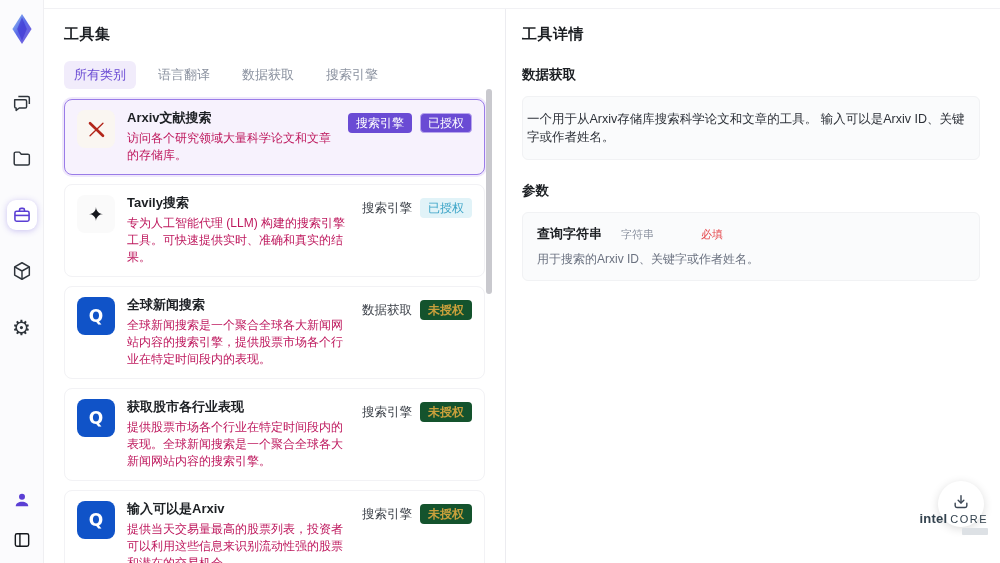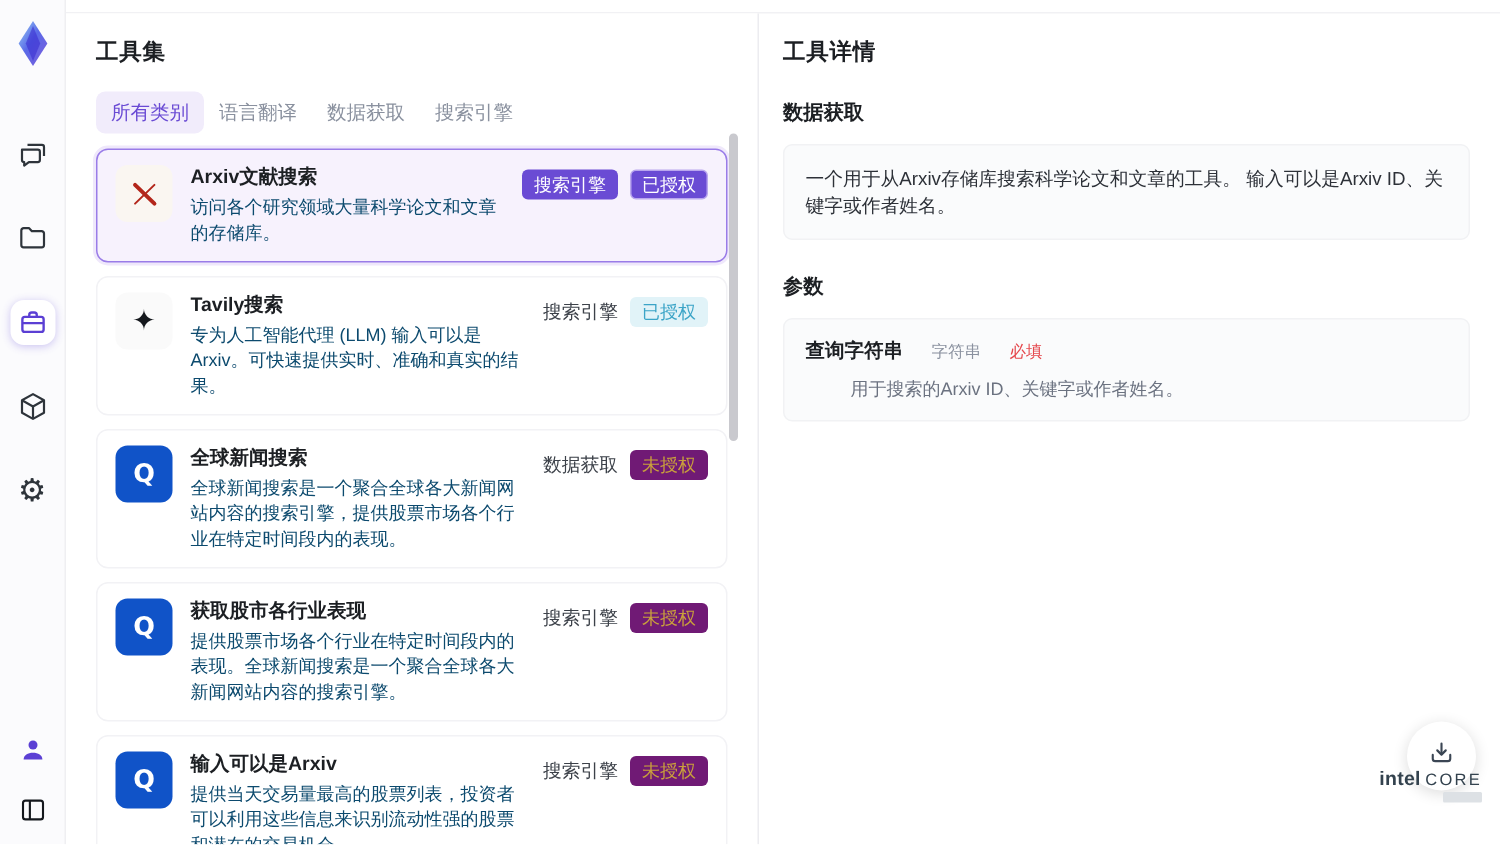--- a/index.html
+++ b/index.html
@@ -18,62 +18,62 @@
   .rail-bottom { position:absolute; bottom:8px; left:0; width:44px; display:flex; flex-direction:column; gap:10px; align-items:center; }
   .gear-glyph { font-size:21px; line-height:1; color:#2e343b; }
 
   
   .topline { position:absolute; left:44px; right:0; top:8px; height:1px; background:#f1f1f4; }
 
   
   .list-panel { position:absolute; left:44px; top:9px; width:461px; height:554px; background:#fff; overflow:hidden; }
   .list-inner { padding:16px 0 0 20px; }
   .panel-title { font-size:15px; font-weight:700; letter-spacing:.5px; }
-  .tabs { display:flex; align-items:center; margin-top:17px; }
+  .tabs { display:flex; align-items:center; gap:12px; margin-top:17px; }
   .tab { font-size:13px; color:#8a919f; padding:5px 10px; border-radius:6px; cursor:pointer; white-space:nowrap; }
   .tab.active { background:#f1ecfb; color:#6a4bd4; }
   .cards { margin-top:10px; width:421px; }
   .card { display:flex; gap:12px; background:#fff; border:1px solid #f2f2f5; border-radius:8px;
           padding:10px 12px; margin-bottom:9px; cursor:pointer; }
   .card.selected { background:#f7f2fd; border:1px solid #9a7ce8; box-shadow:0 0 0 2px #efe8fb; }
   .icon-box { width:38px; height:38px; border-radius:8px; flex:none; display:flex; align-items:center; justify-content:center; overflow:hidden; }
   .icon-arxiv { background:#faf6f1; }
   .icon-tavily { background:#fafafa; }
   .icon-news { background:#1053c8; }
   .glyph-star { font-size:19px; color:#15181d; line-height:1; }
   .glyph-q { font-family:"DejaVu Sans",sans-serif; font-weight:800; font-size:17px; color:#fff; line-height:1; }
   .card-body { flex:1; min-width:0; }
   .card-title { font-size:13px; font-weight:700; color:#1c1f23; line-height:16px; }
-  .card-desc { margin-top:4px; font-size:12px; color:#0c4a6e; line-height:17px; max-width:272px; }
+  .card-desc { margin-top:4px; font-size:12px; color:#be185d; line-height:17px; max-width:272px; }
   .card-tags { display:flex; gap:8px; align-items:flex-start; flex:none; padding-top:3px; }
   .tag { font-size:12px; line-height:14px; padding:3px 8px; border-radius:4px; white-space:nowrap; }
   .tag-solid { background:#6a4bd4; color:#fff; }
   .tag-solid-outline { background:#6a4bd4; color:#fff; border:1px solid #b9a6ee; padding:2px 7px; }
   .tag-plain { background:transparent; color:#3c4149; padding:3px 0; font-size:12.5px; }
   .tag-blue { background:#e1f3f8; color:#3ba4c7; }
-  .tag-yellow { background:#701a75; color:#c9a03c; }
+  .tag-yellow { background:#14532d; color:#c9a03c;font-weight:bold; }
 
   .scroll-thumb { position:absolute; left:442px; top:80px; width:6px; height:205px;
                   background:#c9c9ce; border-radius:3px; }
 
   
   .v-divider { position:absolute; left:505px; top:9px; bottom:0; width:1px; background:#ececf0; }
 
   
   .detail-panel { position:absolute; left:506px; top:9px; right:0; bottom:0; padding:16px 20px 0 16px; }
   .detail-title { font-size:15px; font-weight:700; letter-spacing:.5px; }
   .section-head { font-size:13.5px; font-weight:700; margin-top:22px; }
   .info-box { margin-top:12px; background:#fafbfc; border:1px solid #f1f2f4; border-radius:6px;
-              padding:13px 14px; font-size:12.5px; color:#2d3138; line-height:18px; }
+              padding:13px 4px; font-size:12.5px; color:#2d3138; line-height:18px; }
   .param-box { margin-top:12px; background:#fafbfc; border:1px solid #f1f2f4; border-radius:6px; padding:12px 14px; }
   .param-item .param-head { display:flex; align-items:baseline; gap:19px; }
   .param-name { font-size:13px; font-weight:700; color:#1c1f23; }
   .param-type { font-size:11px; color:#8a919f; }
-  .param-required { font-size:11px; color:#e5484d; }
-  .param-desc { margin-top:8px; font-size:12px; color:#6b7280;margin-left:30px; }
+  .param-required { font-size:11px; color:#e5484d;margin-left:28px; }
+  .param-desc { margin-top:8px; font-size:12px; color:#6b7280; }
 
   
   .fab { position:absolute; right:16px; bottom:36px; width:46px; height:46px; border-radius:50%;
          background:#fff; box-shadow:0 2px 10px rgba(0,0,0,.14); display:flex; align-items:center;
          justify-content:center; cursor:pointer; z-index:6; }
   .brand { position:absolute; right:12px; bottom:28px; text-align:right; z-index:6; }
   .brand-row { display:flex; align-items:baseline; gap:3px; justify-content:flex-end; }
   .brand-intel { font-size:13px; font-weight:700; color:#33424e; letter-spacing:.2px; }
   .brand-core { font-size:11px; font-weight:400; color:#33424e; letter-spacing:1.5px; }
   .brand-badge { margin-top:2px; margin-left:auto; width:26px; height:7px; background:#dde1e5; border-radius:1px; }
@@ -169,21 +169,21 @@
       <span class="tag tag-category tag-solid">搜索引擎</span>
       <span class="tag tag-auth tag-solid-outline">已授权</span>
     </div>
   </div>
           <div class="card">
     <div class="icon-box icon-tavily">
               <span class="glyph-star">✦</span>
             </div>
     <div class="card-body">
       <div class="card-title">Tavily搜索</div>
-      <div class="card-desc">专为人工智能代理 (LLM) 输入可以是Arxiv。可快速提供实时、准确和真实的结果。</div>
+      <div class="card-desc">专为人工智能代理 (LLM) 构建的搜索引擎工具。可快速提供实时、准确和真实的结果。</div>
     </div>
     <div class="card-tags">
       <span class="tag tag-category tag-plain">搜索引擎</span>
       <span class="tag tag-auth tag-blue">已授权</span>
     </div>
   </div>
           <div class="card">
     <div class="icon-box icon-news">
               <span class="glyph-q">Q</span>
             </div>

